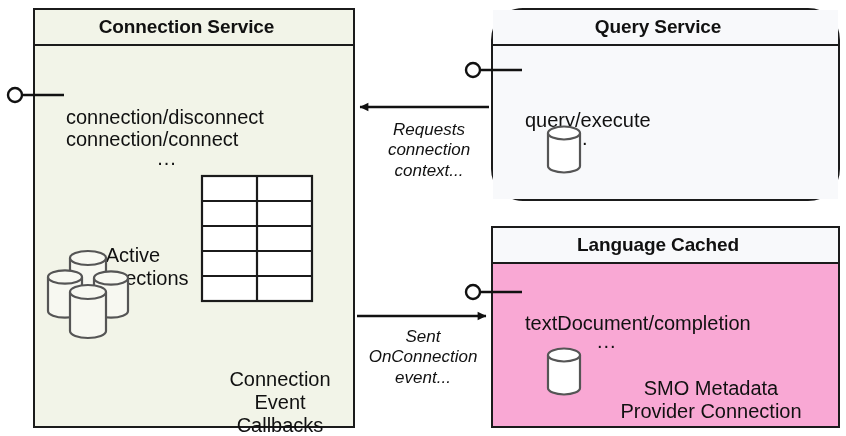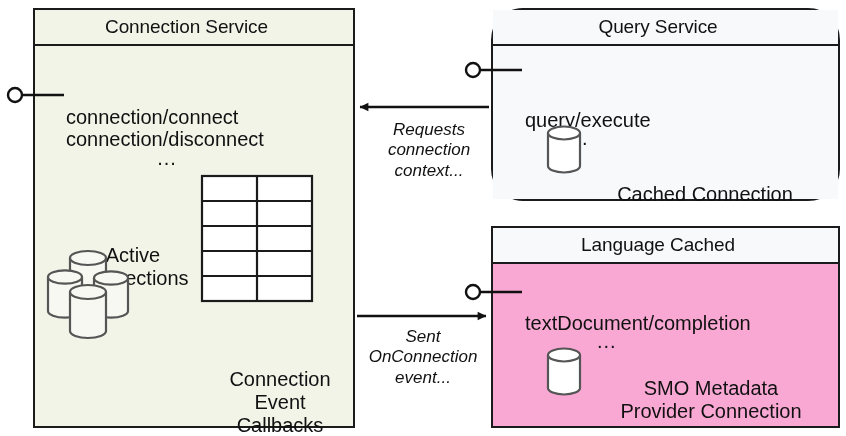--- a/index.html
+++ b/index.html
@@ -34,21 +34,21 @@
     position: absolute;
     box-sizing: border-box;
     border: 2px solid #1b1b1b;
     display: flex;
     flex-direction: column;
   }
   .component .title-bar {
     box-sizing: border-box;
     border-bottom: 2px solid #1b1b1b;
     text-align: center;
-    font-weight: normal;
+    font-weight: bold;
     font-size: 19px;
     line-height: 1;
     padding: 7px 19px 8px 4px;
     letter-spacing: -0.1px;
   }
   .component .body {
     flex: 1 1 auto;
     position: relative;
     box-sizing: border-box;
   }
@@ -152,22 +152,22 @@
 </head>
 <body>
 
 <div id="canvas">
 
   <div class="component" id="box-connection">
     <div class="title-bar">Connection Service</div>
     <div class="body">
 
       <div class="op-list" id="conn-ops">
+        <span class="op-line">connection/disconnect</span>
         <span class="op-line">connection/connect</span>
-        <span class="op-line">connection/disconnect</span>
         <span class="ellipsis">...</span>
       </div>
 
       <div class="caption" id="cap-active">Active
 Connections</div>
 
       <div class="caption" id="cap-callbacks">Connection
 Event
 Callbacks</div>
 
@@ -176,21 +176,20 @@
 
   <div class="component" id="box-query">
     <div class="title-bar">Query Service</div>
     <div class="body">
 
       <div class="op-list" id="query-ops">
         <span class="op-line">query/execute</span>
         <span class="ellipsis">...</span>
       </div>
 
-      <div class="db-caption" id="cap-cached">Cached Connection</div>
 
     </div>
   </div>
 
   <div class="component" id="box-language">
     <div class="title-bar">Language Cached</div>
     <div class="body">
 
       <div class="op-list" id="lang-ops">
         <span class="op-line">textDocument/completion</span>

